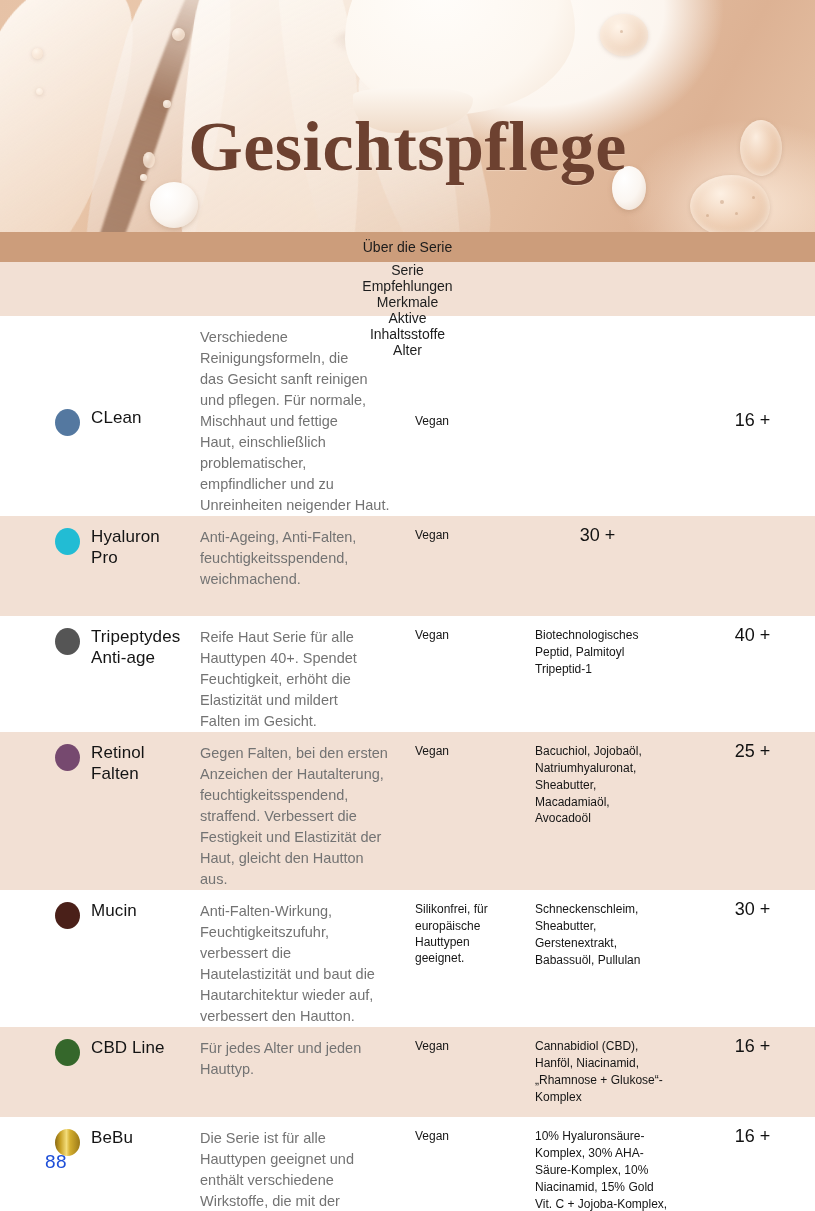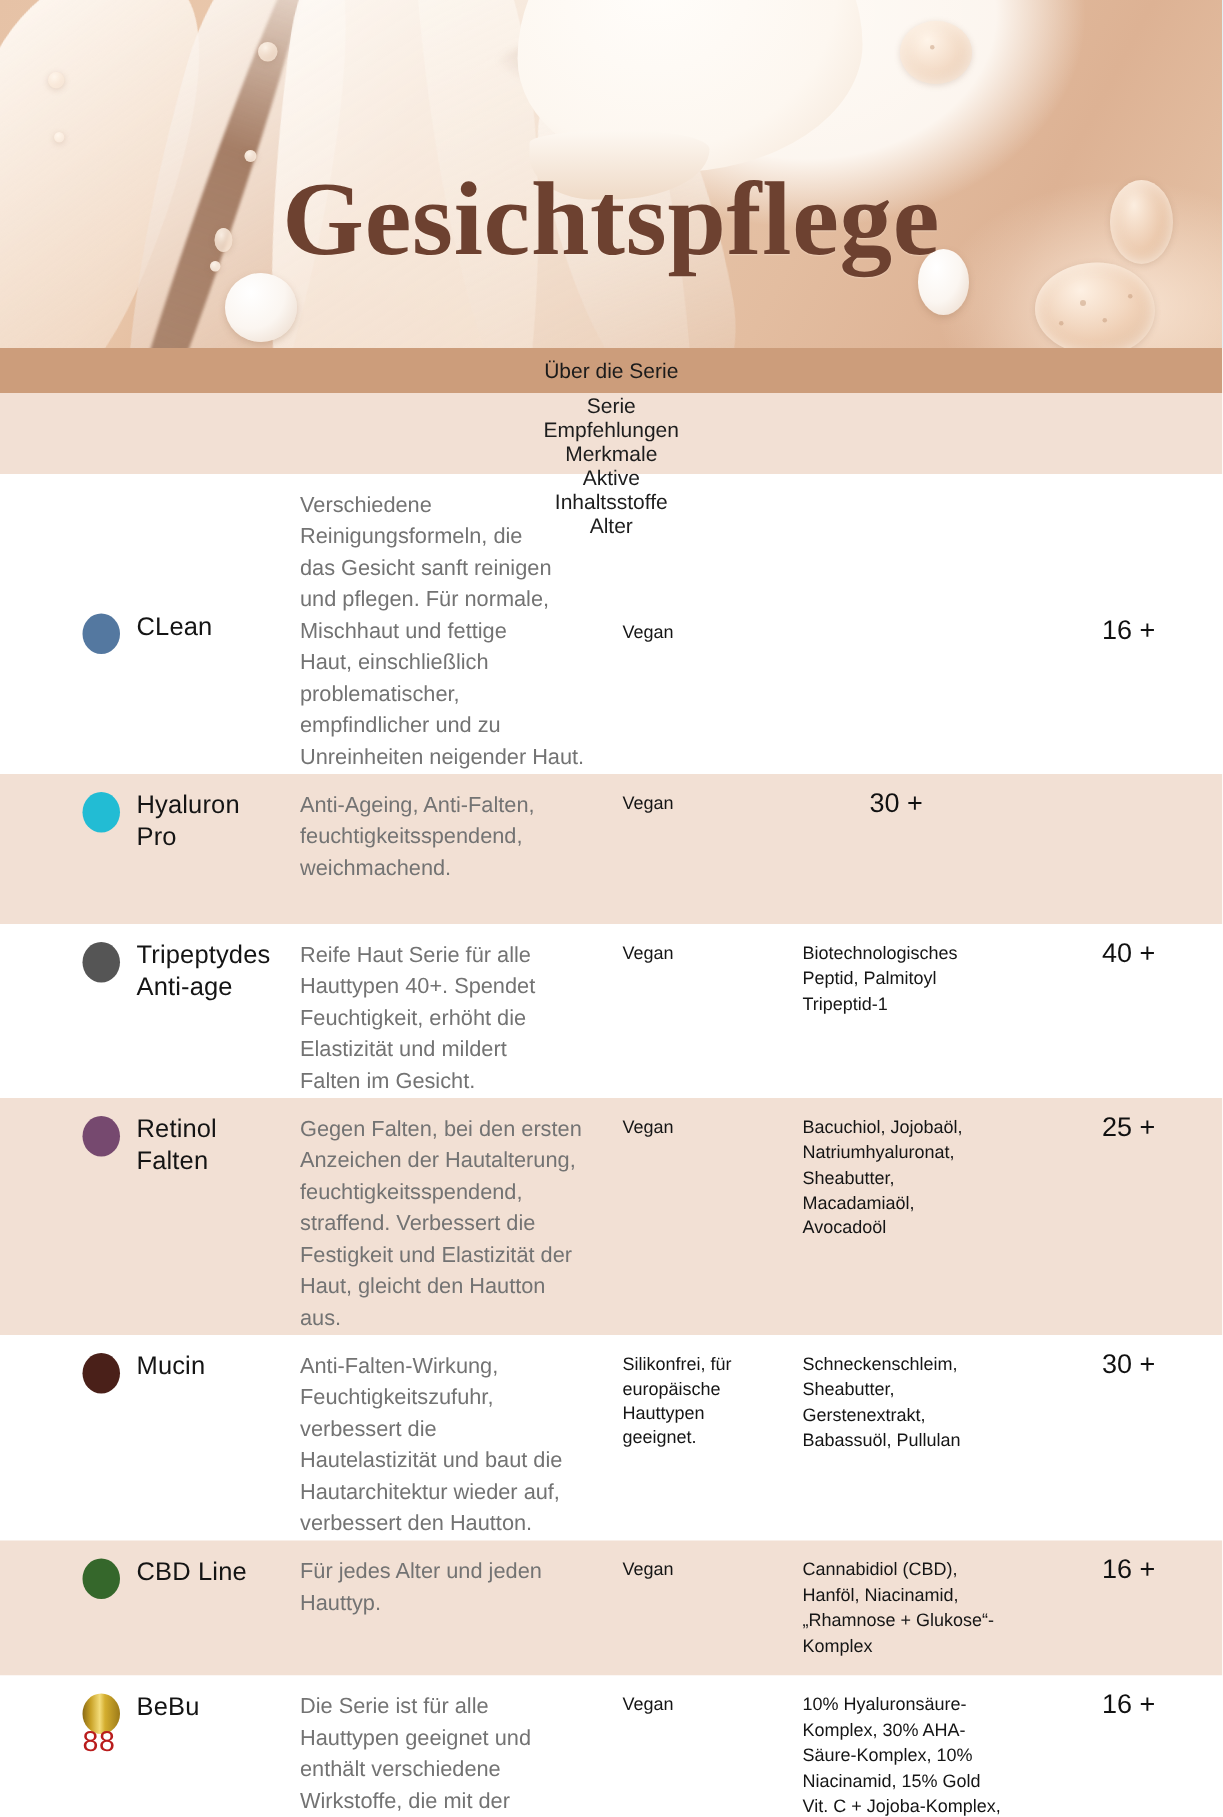--- a/index.html
+++ b/index.html
@@ -234,24 +234,24 @@
   .cell-alter {
     width: 125px;
     font-size: 18px;
     color: #111111;
     padding-top: 9px;
     text-align: center;
   }
 
   .page-number {
     position: absolute;
-    left: 55px;
+    left: 45px;
     bottom: 38px;
     font-size: 19px;
-    color: #b91c1c;
+    color: #1d4ed8;
     letter-spacing: 0.5px;
   }
 </style>
 </head>
 <body>
 
 <div class="page">
 
   <div class="hero">
     <div class="hero-bg"></div>

